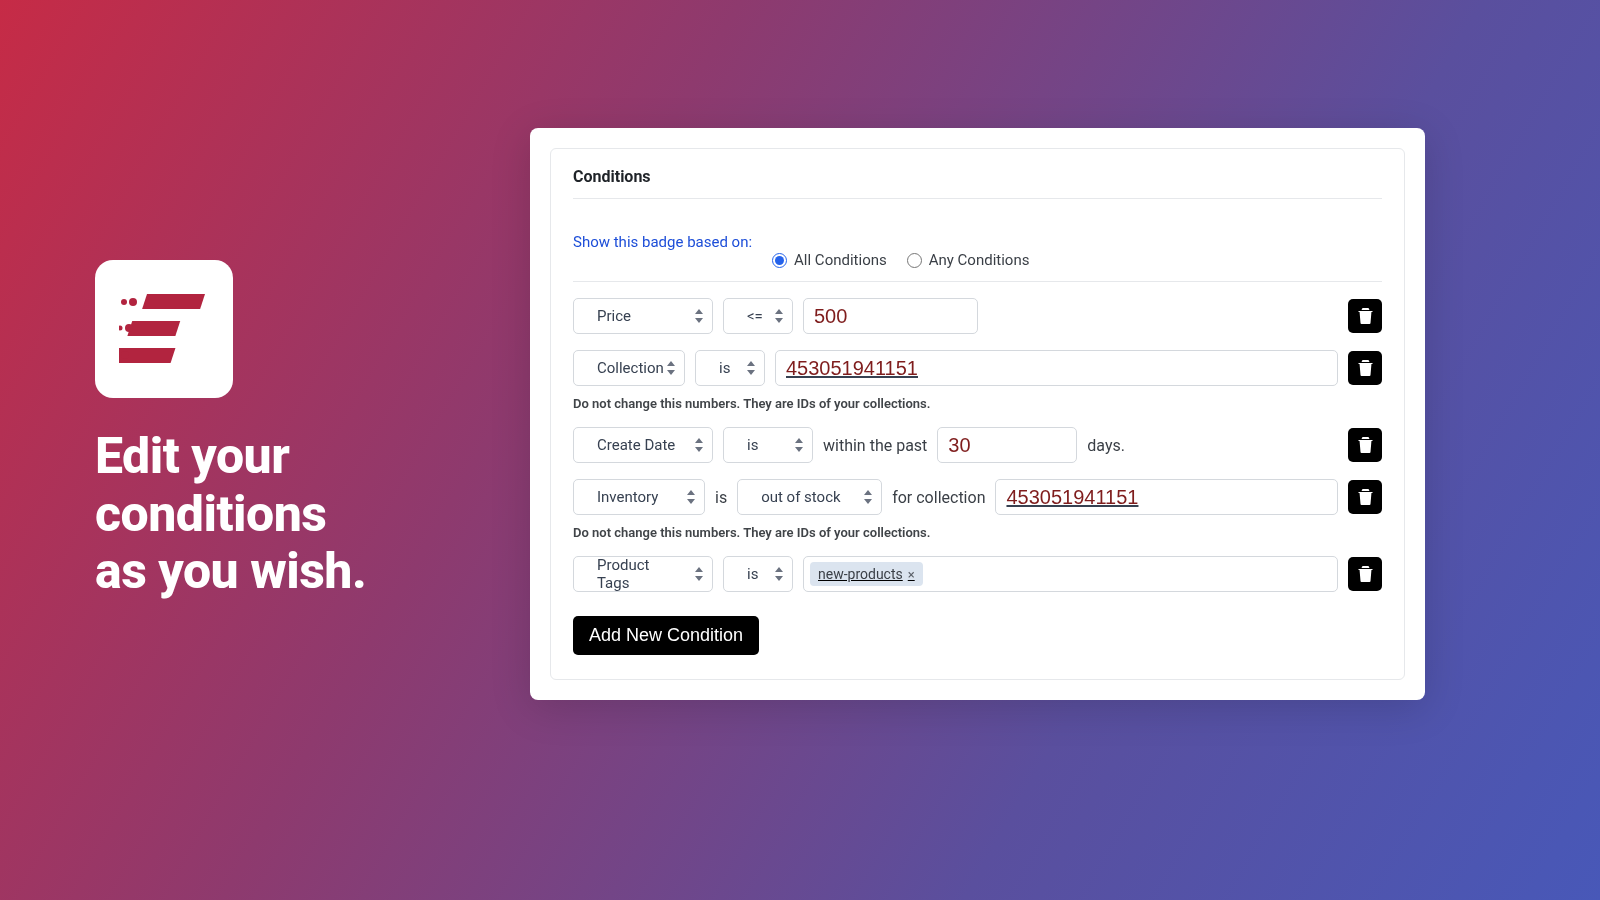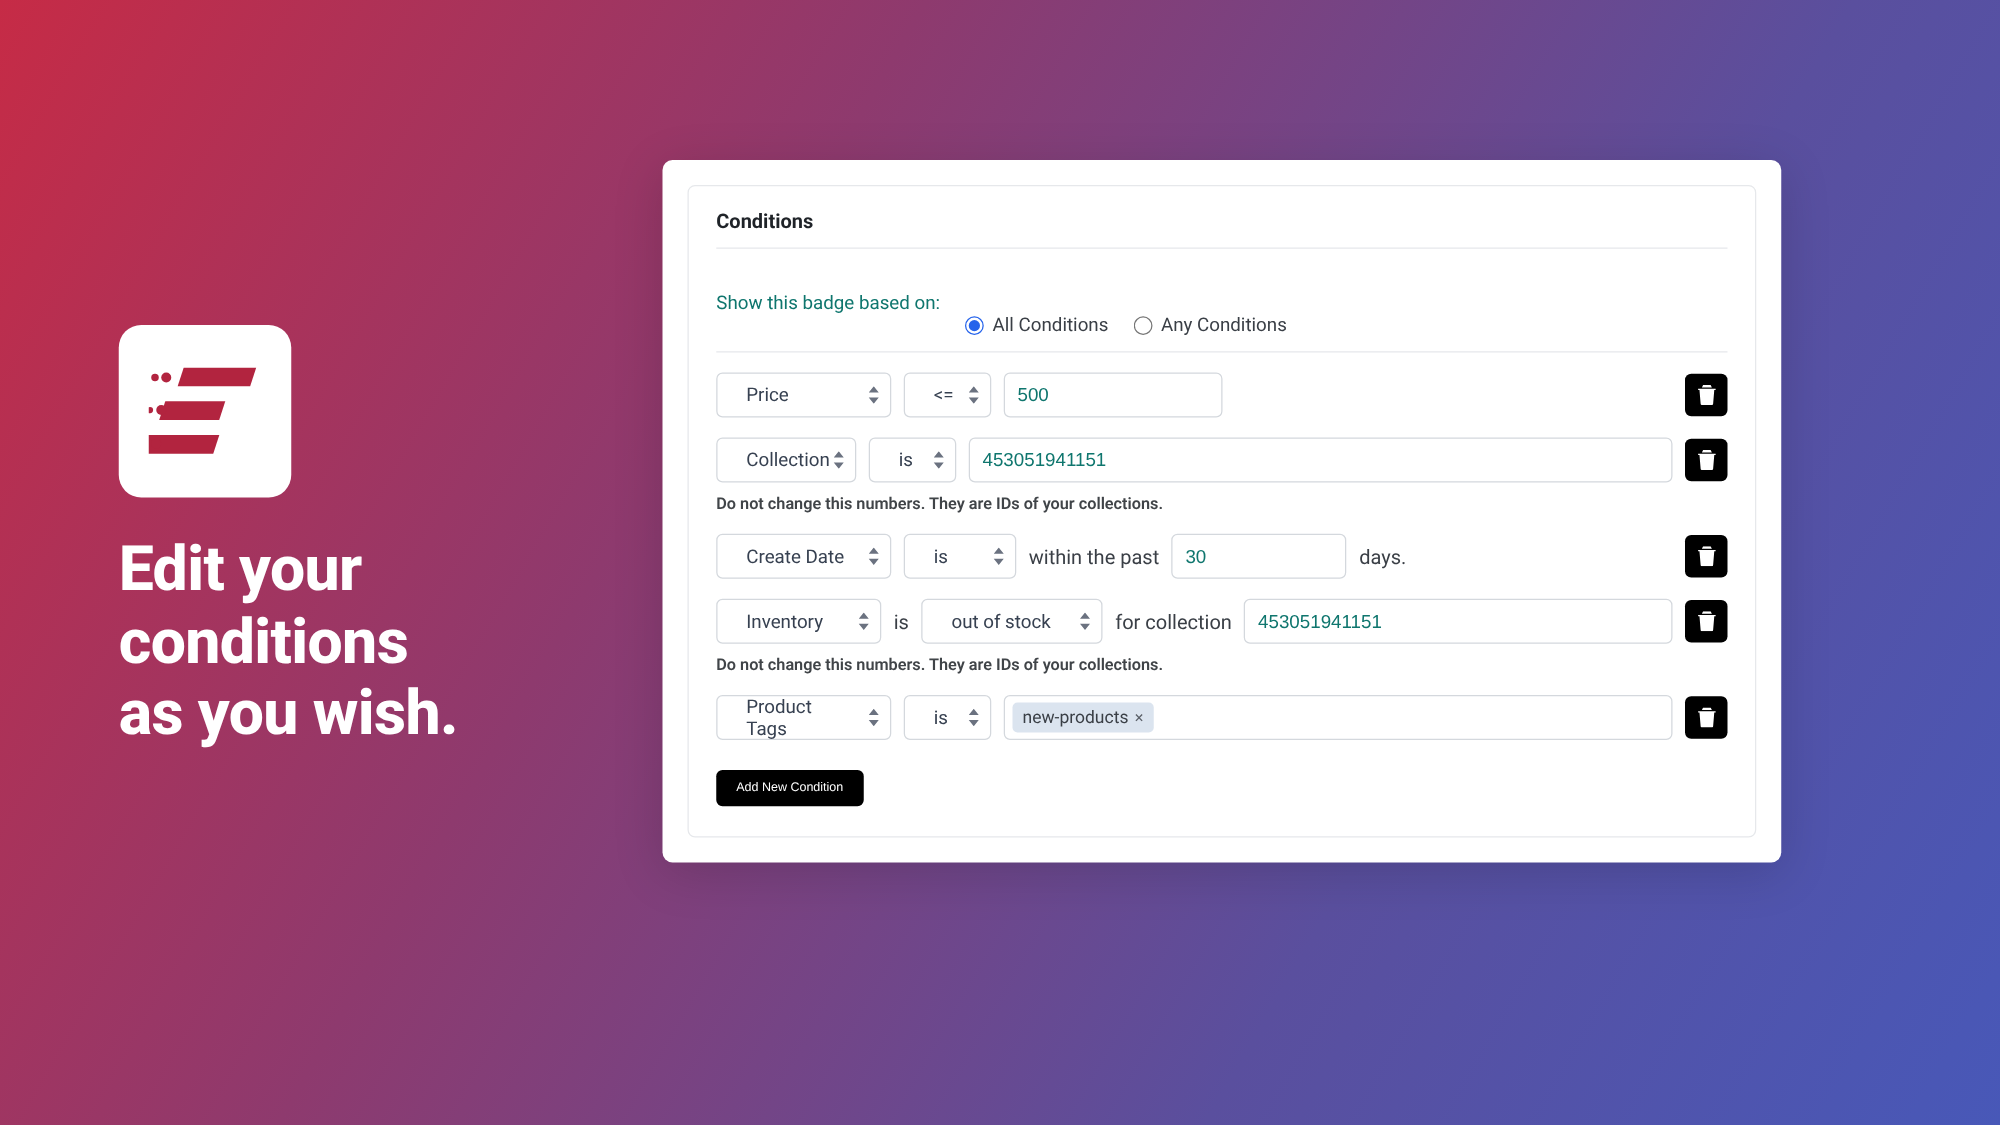--- a/index.html
+++ b/index.html
@@ -62,21 +62,21 @@
       margin: 12px 0 16px;
     }
     .radio-row {
       display: flex;
       align-items: center;
       gap: 20px;
       font-size: 15px;
       color: #3a3f46;
       margin-bottom: 6px;
     }
-    .radio-row label.prompt { color: #0f766e; text-align: center; }
+    .radio-row label.prompt { color: #1d4ed8; text-align: center; }
     .radio {
       display: inline-flex;
       align-items: center;
       gap: 7px;
       cursor: pointer;
       margin-top: 36px;
     }
     .radio input { accent-color: #2563eb; width: 15px; height: 15px; }
     .cond-row {
       display: flex;
@@ -109,26 +109,26 @@
       transform: translateY(-50%);
       width: 10px;
       height: 14px;
       color: #6b7280;
       pointer-events: none;
     }
     .spinner svg { display: block; }
     .input input {
       border: none;
       outline: none;
-      font-size: 15px;
-      color: #0f766e;
+      font-size: 20px;
+      color: #7f1d1d;
       width: 100%;
       background: transparent;
     }
-    .flex-1 { flex: 1; min-width: 0; }
+    .flex-1 { flex: 1; min-width: 0; text-decoration: underline; }
     .static-text {
       font-size: 16px;
       color: #3a3f46;
     }
     .trash-btn {
       width: 34px;
       height: 34px;
       background: #000;
       border-radius: 5px;
       display: flex;
@@ -163,21 +163,21 @@
       color: #3a3f46;
       display: inline-flex;
       align-items: center;
       gap: 5px;
     }
     .tag-chip .x { cursor: pointer; color: #5a5f67; font-size: 13px; }
     .add-btn {
       margin-top: 24px;
       background: #000;
       color: #fff;
-      font-size: 10px;
+      font-size: 18px;
       border: none;
       border-radius: 5px;
       padding: 9px 16px;
       cursor: pointer;
     }
   </style>
 </head>
 <body>
 
 <div class="left-side">

